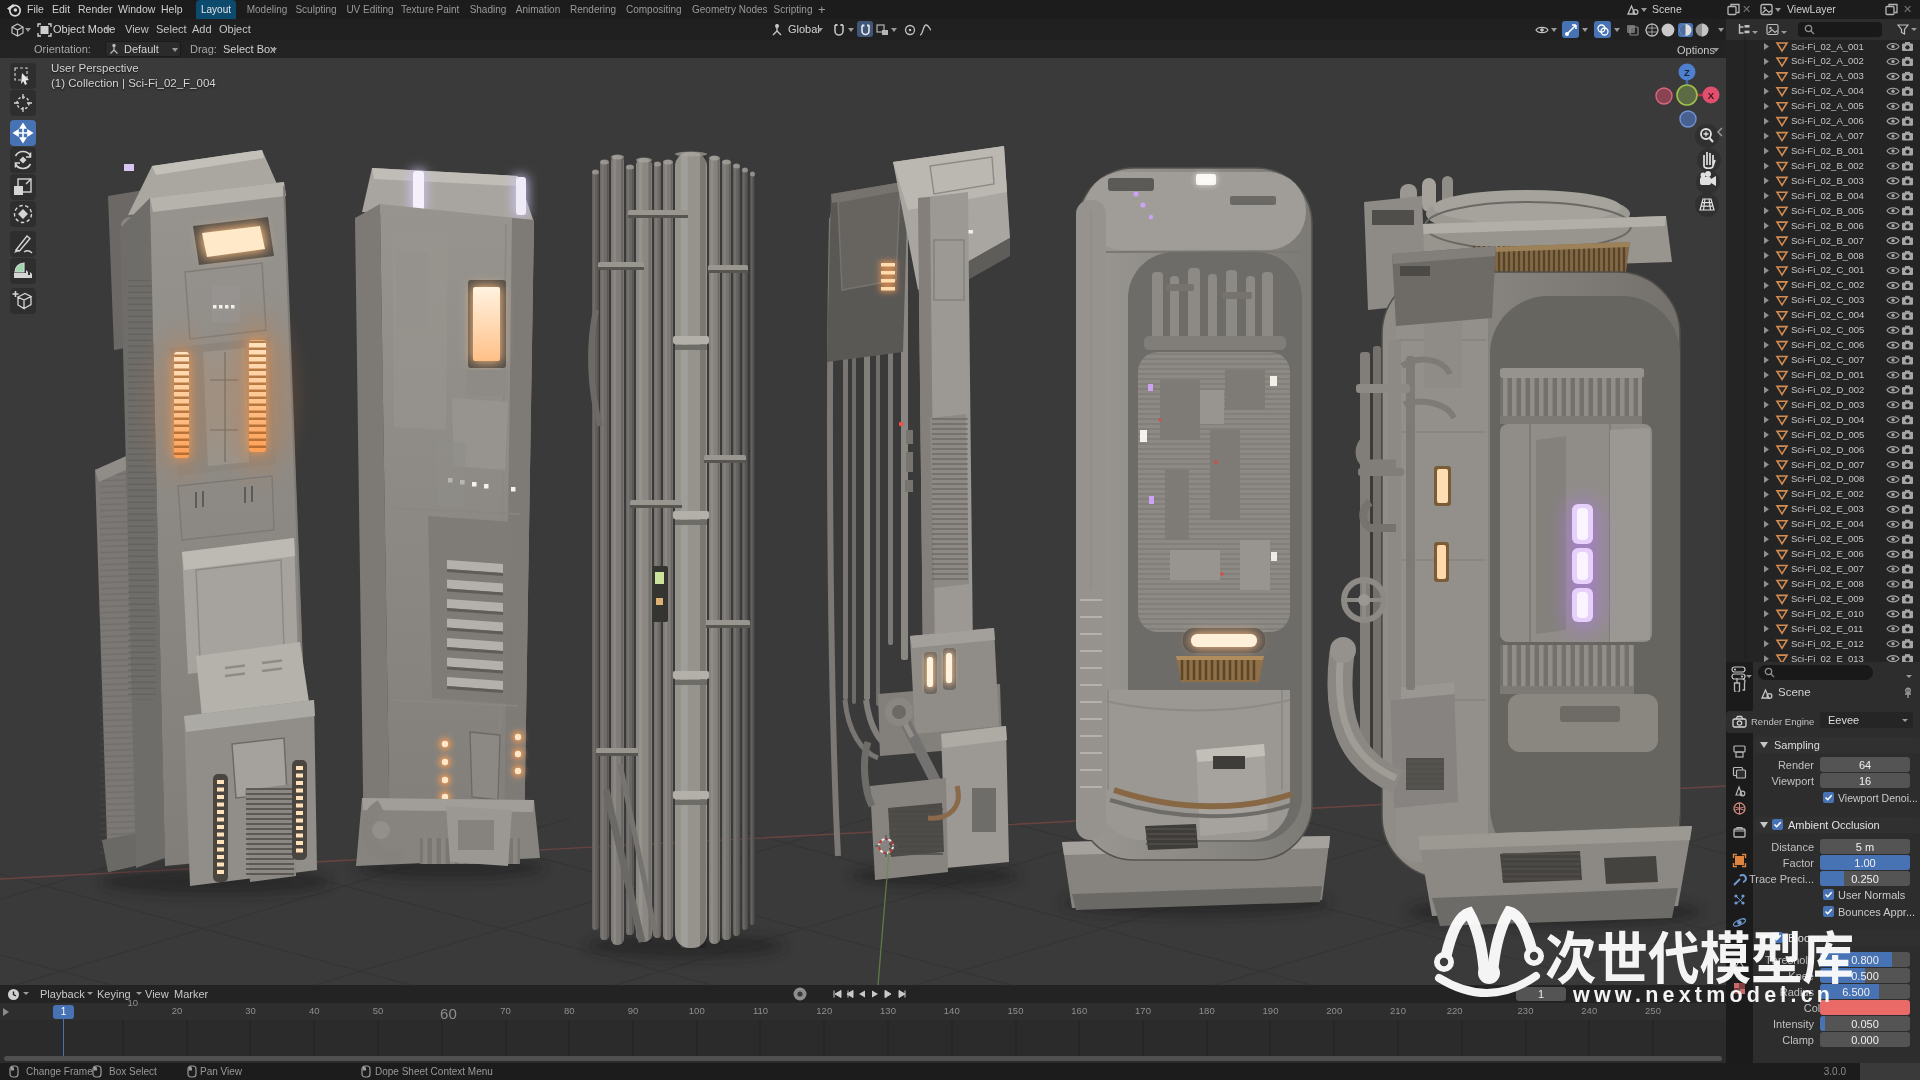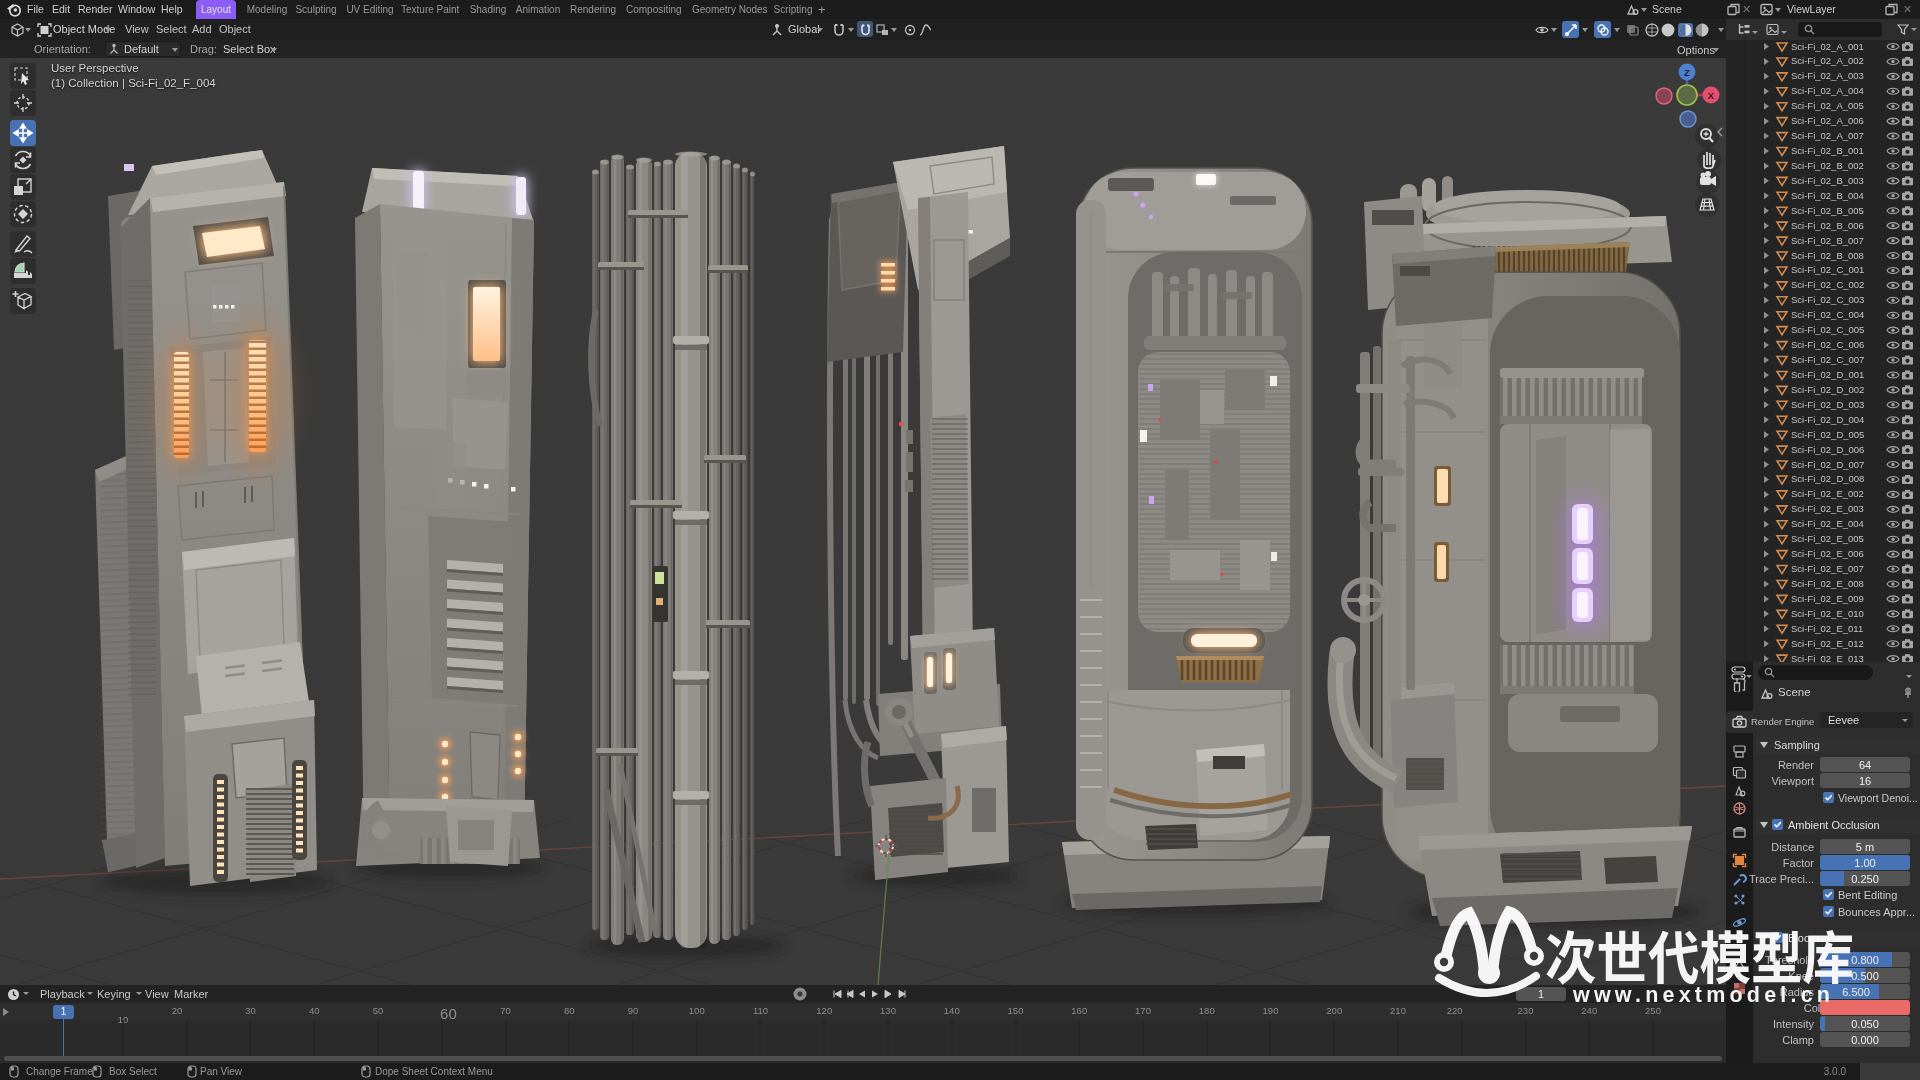--- a/index.html
+++ b/index.html
@@ -7,21 +7,21 @@
 #topbar{position:absolute;left:0;top:0;width:1920px;height:19px;background:#1c1c1c;color:#c9c9c9;font-size:11px}
 #vhead{position:absolute;left:0;top:19px;width:1726px;height:21px;background:#202020;color:#c5c5c5;font-size:12px}
 #trow{position:absolute;left:0;top:40px;width:1726px;height:18px;background:#232323;color:#bdbdbd;font-size:12px}
 #viewport{position:absolute;left:0;top:58px;width:1726px;height:927px;background:#3a3a3a;overflow:hidden}
 #outliner{position:absolute;left:1726px;top:19px;width:194px;height:643px;background:#242424;overflow:hidden}
 #props{position:absolute;left:1726px;top:662px;width:194px;height:401px;background:#2d2d2d;overflow:hidden}
 #timeline{position:absolute;left:0;top:985px;width:1726px;height:78px;background:#2b2b2b;overflow:hidden}
 #status{position:absolute;left:0;top:1063px;width:1860px;height:17px;background:#1c1c1c;color:#919191;font-size:10px}
 .mi{position:absolute;top:0;height:19px;line-height:19px;font-size:10.5px;white-space:nowrap}
 .tab{position:absolute;top:0;height:19px;line-height:20px;color:#999;font-size:10px;text-align:center;white-space:nowrap}
-.tabon{background:#8b5cf6;border-radius:4px 4px 0 0;color:#e4e4e4}
+.tabon{background:#0c4a6e;border-radius:4px 4px 0 0;color:#e4e4e4}
 .hi{position:absolute;line-height:21px}
 .lbl{position:absolute;color:#c0c0c0;font-size:11px;text-align:right;white-space:nowrap}
 .fld{position:absolute;background:#545454;border-radius:3px;color:#e8e8e8;font-size:11px;text-align:center}
 </style></head><body>
 <div id="viewport"></div>
 <svg class="abs" style="left:0;top:0" width="1726" height="1080" viewBox="0 0 1726 1080">
     <defs>
 <linearGradient id="gOr2" x1="0" y1="0" x2="0" y2="1">
         <stop offset="0" stop-color="#ffe3c0"></stop>
         <stop offset=".5" stop-color="#ffc894"></stop>
@@ -1501,21 +1501,21 @@
     <div class="abs" style="left:94px;top:193px;width:90.0px;height:15px;background:#4772b3;border-radius:3px"></div>
     <div class="abs" style="left:94px;top:193px;width:90px;height:15px;line-height:16px;text-align:center;color:#f0f0f0;font-size:11px">1.00</div>
     <div class="lbl" style="left:8px;top:211px;width:80px">Trace Preci...</div>
     <div class="fld" style="left:94px;top:209px;width:90px;height:15px;line-height:15px"></div>
     <div class="abs" style="left:94px;top:209px;width:24.3px;height:15px;background:#4772b3;border-radius:3px 0 0 3px"></div>
     <div class="abs" style="left:94px;top:209px;width:90px;height:15px;line-height:16px;text-align:center;color:#f0f0f0;font-size:11px">0.250</div>
     <div class="abs" style="left:97px;top:227px;width:11px;height:11px;background:#4772b3;border-radius:2px"></div>
     <svg class="abs" style="left:97px;top:227px" width="11" height="11" viewBox="0 0 11 11">
       <path d="M2.5 5.5 L4.7 7.7 L8.7 3.2" stroke="#fff" stroke-width="1.6" fill="none"></path>
     </svg>
-    <div class="abs" style="left:112px;top:227px;color:#cacaca;font-size:11px">Bent Editing</div>
+    <div class="abs" style="left:112px;top:227px;color:#cacaca;font-size:11px">User Normals</div>
     <div class="abs" style="left:97px;top:244px;width:11px;height:11px;background:#4772b3;border-radius:2px"></div>
     <svg class="abs" style="left:97px;top:244px" width="11" height="11" viewBox="0 0 11 11">
       <path d="M2.5 5.5 L4.7 7.7 L8.7 3.2" stroke="#fff" stroke-width="1.6" fill="none"></path>
     </svg>
     <div class="abs" style="left:112px;top:244px;color:#cacaca;font-size:11px">Bounces Appr...</div>
     <div class="abs" style="left:28px;top:268px;width:166px;height:16px;background:#303030;border-radius:3px 3px 0 0"></div>
     <svg class="abs" style="left:34px;top:273px" width="8" height="6" viewBox="0 0 8 6">
       <path d="M0 0 h8 L4 6 Z" fill="#c5c5c5"></path>
     </svg>
     <div class="abs" style="left:46px;top:270px;width:11px;height:11px;background:#4772b3;border-radius:2px"></div>
@@ -1564,21 +1564,21 @@
       <circle cx="10" cy="7" r="2.6" fill="#3a3a3a"></circle>
       <path d="M44 3.5 v7 M51 3.5 L45 7 l6 3.5 Z" fill="#c9c9c9" stroke="#c9c9c9" stroke-width="1"></path>
       <path d="M57 7 m0 0 l6 -3.5 v7 Z M58 3.5 v7" fill="#c9c9c9" stroke="#c9c9c9" stroke-width="1"></path>
       <path d="M75 3.5 L69 7 l6 3.5 Z" fill="#c9c9c9"></path>
       <path d="M82 3.5 L88 7 l-6 3.5 Z" fill="#c9c9c9"></path>
       <path d="M96 3.5 v7 M95 3.5 L101 7 l-6 3.5 Z" fill="#c9c9c9" stroke="#c9c9c9" stroke-width="1"></path>
       <path d="M109 3.5 L115 7 l-6 3.5 Z M115 3.5 v7" fill="#c9c9c9" stroke="#c9c9c9" stroke-width="1"></path>
     </svg>
     <div class="fld" style="left:1516px;top:2px;width:50px;height:14px;line-height:14px">1</div>
     <div class="abs" style="left:0;top:18px;width:1726px;height:17px;background:#2e2e2e"></div>
-    <div class="abs" style="left:108.0px;top:29px;width:30px;text-align:center;color:#8f8f8f;font-size:9.5px">10</div>
+    <div class="abs" style="left:108.0px;top:12px;width:30px;text-align:right;color:#8f8f8f;font-size:9.5px">10</div>
     <div class="abs" style="left:171.75px;top:20px;width:30px;color:#8f8f8f;font-size:9.5px">20</div>
     <div class="abs" style="left:235.5px;top:20px;width:30px;text-align:center;color:#8f8f8f;font-size:9.5px">30</div>
     <div class="abs" style="left:299.25px;top:20px;width:30px;text-align:center;color:#8f8f8f;font-size:9.5px">40</div>
     <div class="abs" style="left:363.0px;top:20px;width:30px;text-align:center;color:#8f8f8f;font-size:9.5px">50</div>
     <div class="abs" style="left:426.75px;top:20px;width:30px;text-align:right;color:#8f8f8f;font-size:15px">60</div>
     <div class="abs" style="left:490.5px;top:20px;width:30px;text-align:center;color:#8f8f8f;font-size:9.5px">70</div>
     <div class="abs" style="left:554.25px;top:20px;width:30px;text-align:center;color:#8f8f8f;font-size:9.5px">80</div>
     <div class="abs" style="left:618.0px;top:20px;width:30px;text-align:center;color:#8f8f8f;font-size:9.5px">90</div>
     <div class="abs" style="left:681.75px;top:20px;width:30px;text-align:center;color:#8f8f8f;font-size:9.5px">100</div>
     <div class="abs" style="left:745.5px;top:20px;width:30px;text-align:center;color:#8f8f8f;font-size:9.5px">110</div>

